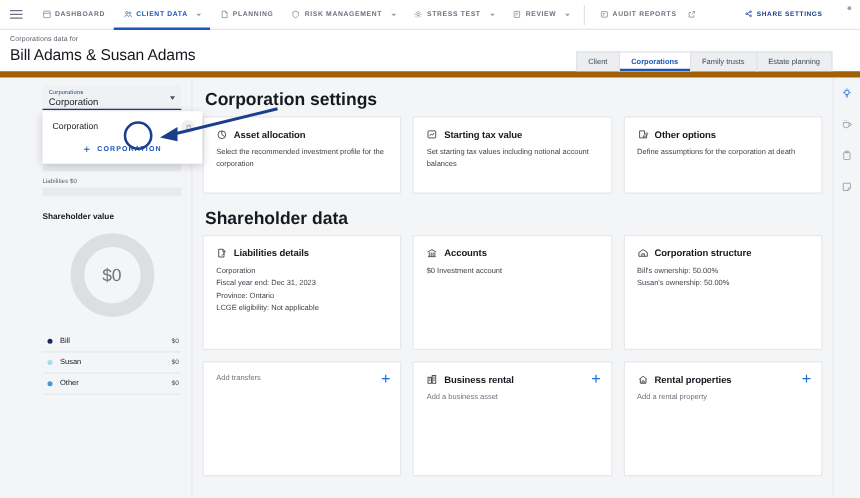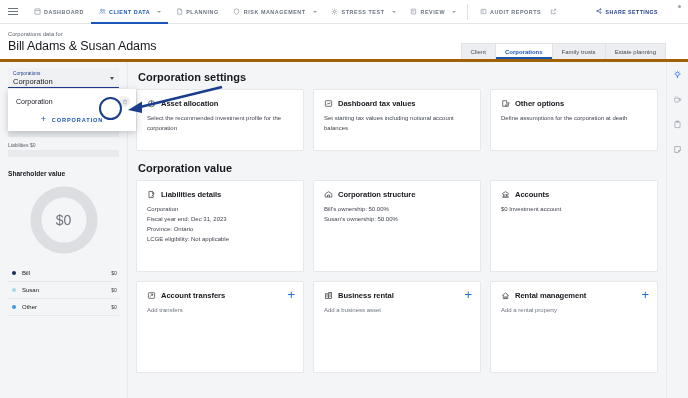--- a/index.html
+++ b/index.html
@@ -41,38 +41,38 @@
     display:flex; align-items:center; gap:3px; margin-right: 30px;
     font-size:5.2px; letter-spacing:.5px; font-weight:700; color:#1a3e8c; text-transform:uppercase;
   }
   .share svg { width:6px; height:6px; }
   .dot-badge { position:absolute; right:7px; top:5px; width:3px; height:3px; border-radius:50%; background:#9aa1ab; }
 
   
   .header {
     height: 38px; background:#ffffff; position: relative;
     display:flex; align-items: flex-end; flex: 0 0 38px;
-    border-bottom: 3px solid #a16207; z-index: 20;
+    border-bottom: 5px solid #a16207; z-index: 20;
   }
   .header-left { padding: 0 0 6px 8px; }
   .eyebrow { font-size: 5.6px; color: #5a616b; letter-spacing: .1px; margin-bottom: 2px; }
   .client-name { font-size: 12.5px; font-weight: 400; color: #16191f; letter-spacing: -.1px; }
   .tabs { position: absolute; right: 22px; bottom: 0; display: flex; align-items: flex-end; }
   .tab {
     font-size: 6px; color: #3f4category; color:#444b55; padding: 5px 9px 4px 9px;
     background: #eceef1; border: 1px solid #e0e2e6; border-bottom: none;
     margin-left: -1px; position: relative; white-space: nowrap;
   }
   .tab.active {
     background:#ffffff; color:#1a56b8; font-weight:600;
     box-shadow: inset 0 -2px 0 #1a56b8; z-index:2;
   }
 
   
-  .body { flex: 1; display: flex; min-height: 0; position: relative; }
+  .body { flex: 1; display: flex; min-height: 0; position: relative; margin-left: 26px; }
 
   
   .sidebar {
     width: 128px; background:#f4f5f7; flex: 0 0 128px;
     padding: 6px 8px 0 8px; position: relative;
     border-right: 1px solid #e8eaed;
   }
   .select-wrap { position: relative; }
   .select {
     background:#f0f1f3; border-bottom: 1.4px solid #1a3e8c;
@@ -121,21 +121,21 @@
   .legend-row {
     display:flex; align-items:center; padding: 5px 2px 5px 4px;
     border-bottom: 1px solid #e6e8eb; font-size:6px; color:#16191f;
   }
   .legend-dot { width: 4px; height: 4px; border-radius: 50%; margin-right: 6px; flex: 0 0 4px; }
   .legend-name { flex: 1; }
   .legend-val { font-size: 5.2px; color:#3f454d; }
 
   
   .main { flex: 1; padding: 8px 8px 0 8px; overflow: hidden; }
-  .section-title { font-size: 11px; font-weight: 700; color:#16191f; margin: 1px 0 6px 2px; }
+  .section-title { font-size: 14px; font-weight: 700; color:#16191f; margin: 1px 0 6px 2px; }
   .section-title.second { margin-top: 11px; }
   .cards { display: grid; grid-template-columns: repeat(3, 1fr); gap: 9px; }
   .card {
     background:#ffffff; border:1px solid #e6e8eb; border-radius: 1px;
     padding: 9px 10px 10px 10px; position: relative; min-height: 62px;
   }
   .card.tall { min-height: 92px; }
   .card-head { display:flex; align-items:center; gap: 5px; margin-bottom: 6px; }
   .card-icon { width:9px; height:9px; color:#3f454d; display:flex; align-items:center; justify-content:center; flex:0 0 9px; }
   .card-icon svg { width: 9px; height: 9px; }
@@ -378,41 +378,41 @@
         </div>
 
         <div class="card">
           <div class="card-head">
             <span class="card-icon">
               <svg viewBox="0 0 16 16" fill="none" stroke="currentColor" stroke-width="1.3">
                   <rect x="2.5" y="3" width="11" height="10" rx="1"></rect>
                   <path d="M5 10l2-2.5L9 9l2.2-3"></path>
                 </svg>
             </span>
-            <span class="card-title">Dashboard tax values</span>
+            <span class="card-title">Starting tax value</span>
           </div>
           <div class="card-body">Set starting tax values including notional account balances</div>
         </div>
 
         <div class="card">
           <div class="card-head">
             <span class="card-icon">
               <svg viewBox="0 0 16 16" fill="none" stroke="currentColor" stroke-width="1.3">
                   <path d="M3 3h7v4.5"></path>
                   <path d="M3 3v10h10V8"></path>
                   <path d="M8.5 10.2l4.7-4.7 1.6 1.6-4.7 4.7-2 .4z"></path>
                 </svg>
             </span>
             <span class="card-title">Other options</span>
           </div>
           <div class="card-body">Define assumptions for the corporation at death</div>
         </div>
       </div>
 
-      <div class="section-title second">Corporation value</div>
+      <div class="section-title second">Shareholder data</div>
 
       <div class="cards">
 
         <div class="card tall">
           <div class="card-head">
             <span class="card-icon">
               <svg viewBox="0 0 16 16" fill="none" stroke="currentColor" stroke-width="1.3">
                   <path d="M9.5 2.5H3.5v11H11V6"></path>
                   <path d="M9.5 2.5L13 6h-3.5z"></path>
                   <path d="M8 11.5l3.5-3.5"></path>
@@ -423,59 +423,50 @@
           <div class="card-body" style="white-space:pre-line">Corporation
 Fiscal year end: Dec 31, 2023
 Province: Ontario
 LCGE eligibility: Not applicable</div>
         </div>
 
         <div class="card tall">
           <div class="card-head">
             <span class="card-icon">
               <svg viewBox="0 0 16 16" fill="none" stroke="currentColor" stroke-width="1.3">
+                  <path d="M2 6.5L8 3l6 3.5"></path>
+                  <path d="M2.5 13h11"></path>
+                  <path d="M4.3 7v5.5M7 7v5.5M9.7 7v5.5M12.2 7v5.5"></path>
+                </svg>
+            </span>
+            <span class="card-title">Accounts</span>
+          </div>
+          <div class="card-body" style="white-space:pre-line">$0 Investment account</div>
+        </div>
+
+        <div class="card tall">
+          <div class="card-head">
+            <span class="card-icon">
+              <svg viewBox="0 0 16 16" fill="none" stroke="currentColor" stroke-width="1.3">
                   <path d="M2 12.5V7l6-4 6 4v5.5"></path>
                   <path d="M2 12.5h12"></path>
                   <path d="M6.2 12.5V9h3.6v3.5"></path>
                 </svg>
             </span>
             <span class="card-title">Corporation structure</span>
           </div>
           <div class="card-body" style="white-space:pre-line">Bill's ownership: 50.00%
 Susan's ownership: 50.00%</div>
         </div>
-
-        <div class="card tall">
-          <div class="card-head">
-            <span class="card-icon">
-              <svg viewBox="0 0 16 16" fill="none" stroke="currentColor" stroke-width="1.3">
-                  <path d="M2 6.5L8 3l6 3.5"></path>
-                  <path d="M2.5 13h11"></path>
-                  <path d="M4.3 7v5.5M7 7v5.5M9.7 7v5.5M12.2 7v5.5"></path>
-                </svg>
-            </span>
-            <span class="card-title">Accounts</span>
-          </div>
-          <div class="card-body" style="white-space:pre-line">$0 Investment account</div>
-        </div>
       </div>
 
       <div class="cards" style="margin-top:9px;">
 
         <div class="card tall">
           <div class="plus-btn">+</div>
-          <div class="card-head">
-            <span class="card-icon">
-              <svg viewBox="0 0 16 16" fill="none" stroke="currentColor" stroke-width="1.3">
-                  <rect x="2.5" y="3" width="11" height="10" rx="1"></rect>
-                  <path d="M5.5 10L10 5.5M10 5.5H7M10 5.5v3"></path>
-                </svg>
-            </span>
-            <span class="card-title">Account transfers</span>
-          </div>
           <div class="card-body muted">Add transfers</div>
         </div>
 
         <div class="card tall">
           <div class="plus-btn">+</div>
           <div class="card-head">
             <span class="card-icon">
               <svg viewBox="0 0 16 16" fill="none" stroke="currentColor" stroke-width="1.3">
                   <rect x="2.5" y="5" width="5" height="8.5"></rect>
                   <rect x="8.5" y="2.5" width="5" height="11"></rect>
@@ -490,21 +481,21 @@
         <div class="card tall">
           <div class="plus-btn">+</div>
           <div class="card-head">
             <span class="card-icon">
               <svg viewBox="0 0 16 16" fill="none" stroke="currentColor" stroke-width="1.3">
                   <path d="M2.5 8L8 3.5 13.5 8"></path>
                   <path d="M4 7.3v6.2h8V7.3"></path>
                   <path d="M6.5 13.5v-3.2h3v3.2"></path>
                 </svg>
             </span>
-            <span class="card-title">Rental management</span>
+            <span class="card-title">Rental properties</span>
           </div>
           <div class="card-body muted">Add a rental property</div>
         </div>
       </div>
     </div>
 
     <div class="rail">
       <div class="rail-item active">
         <svg viewBox="0 0 16 16" fill="none" stroke="currentColor" stroke-width="1.3">
             <circle cx="8" cy="7" r="3.2"></circle>

